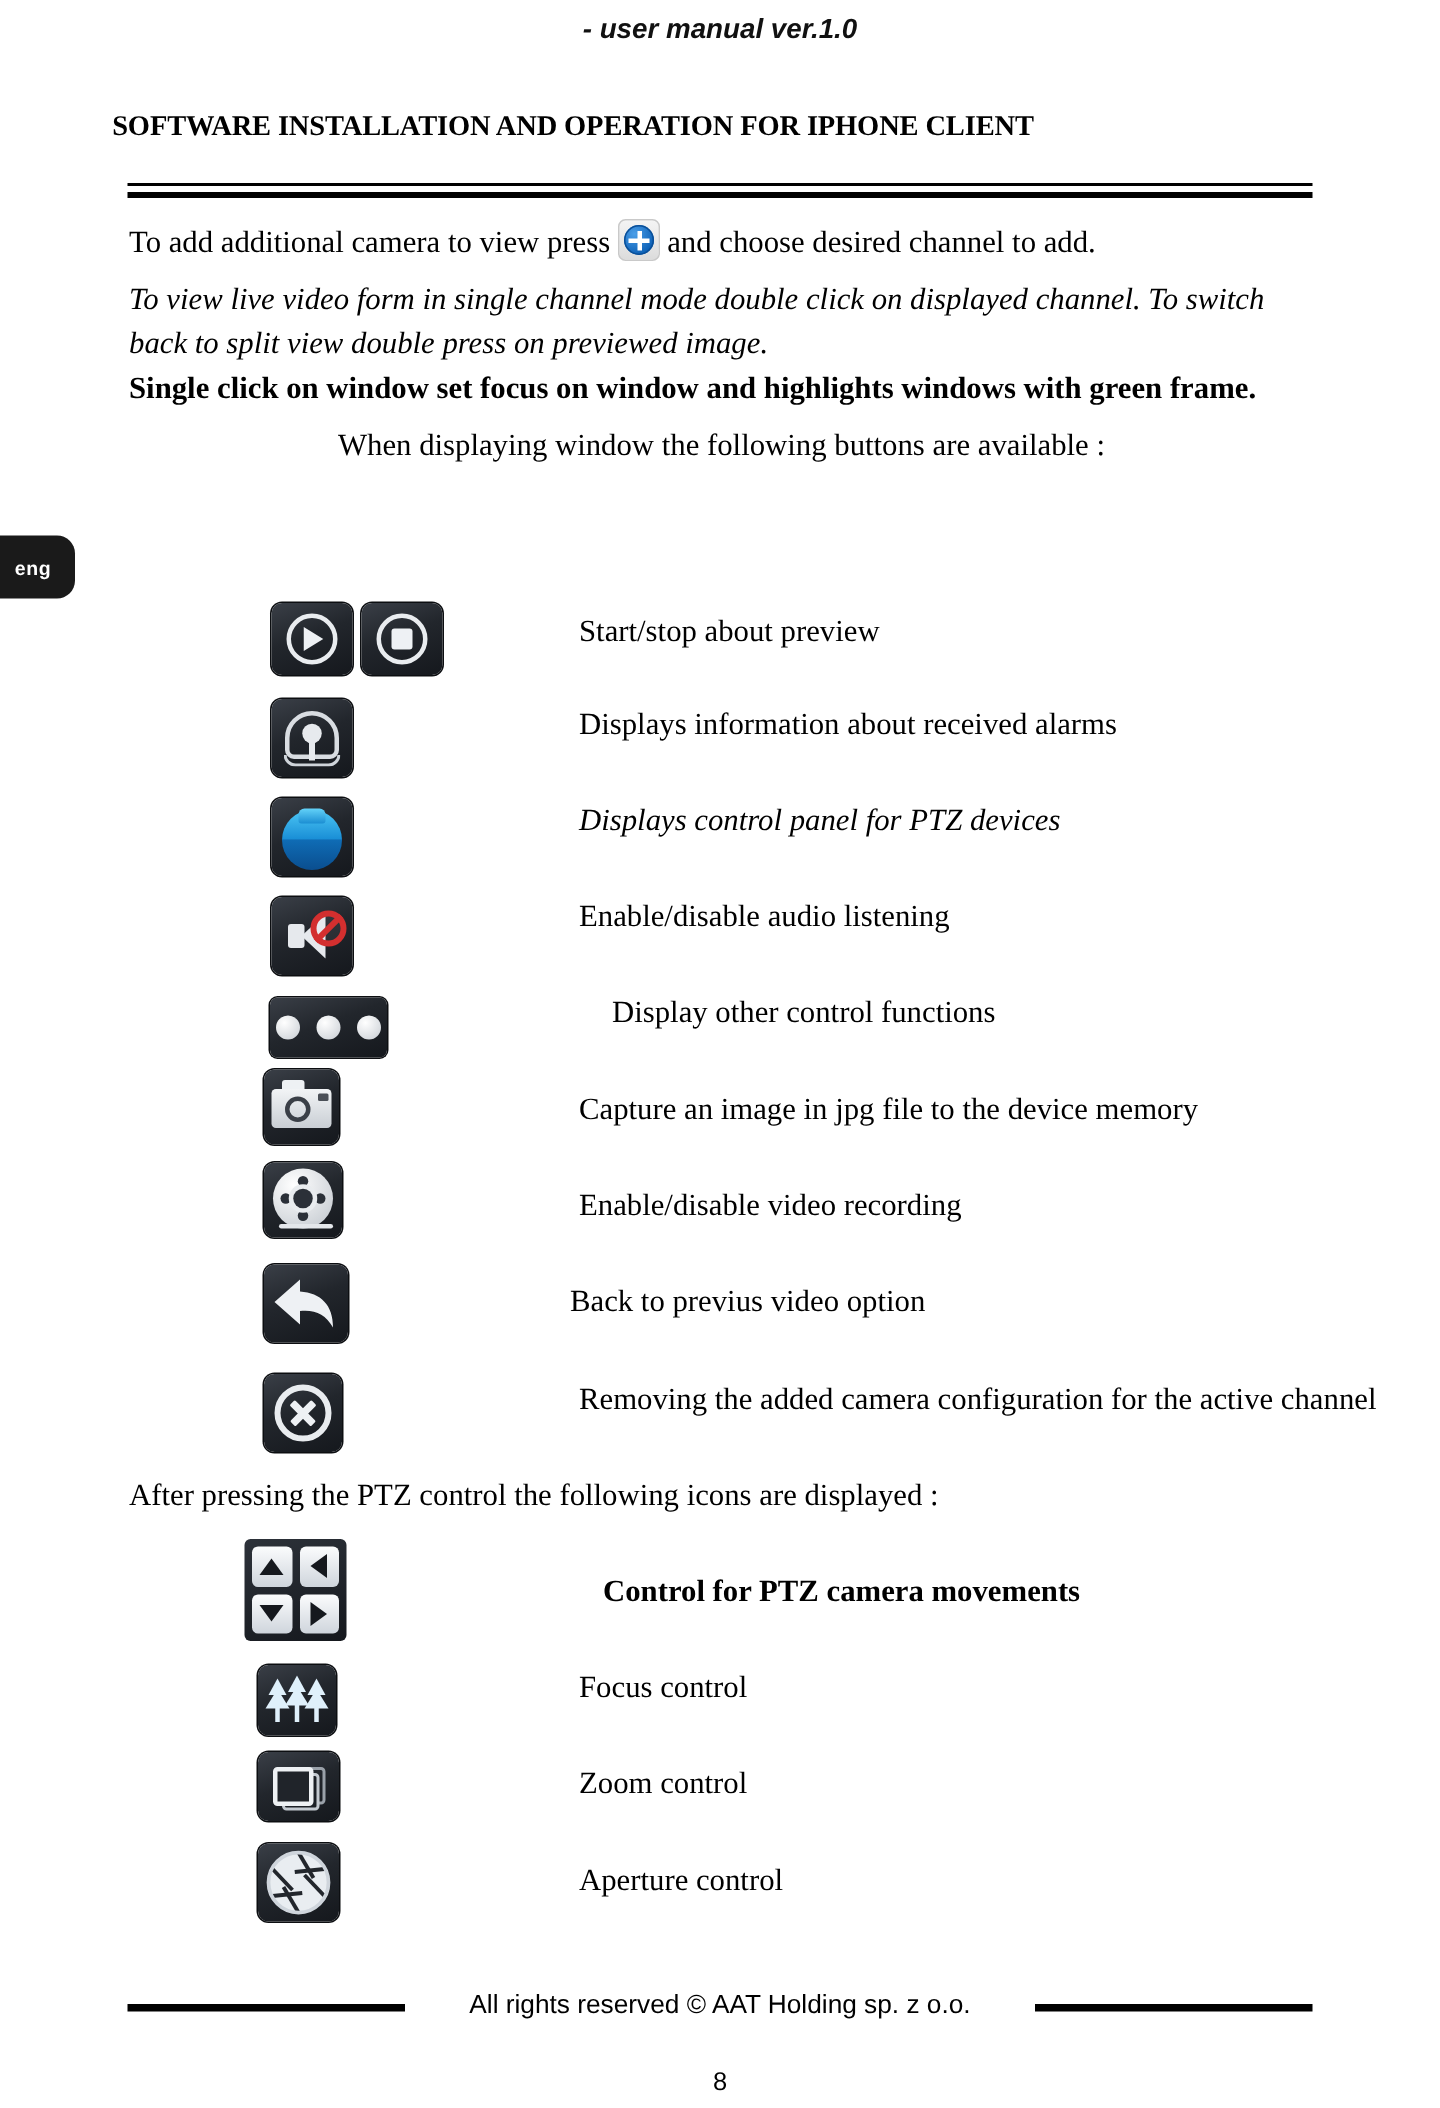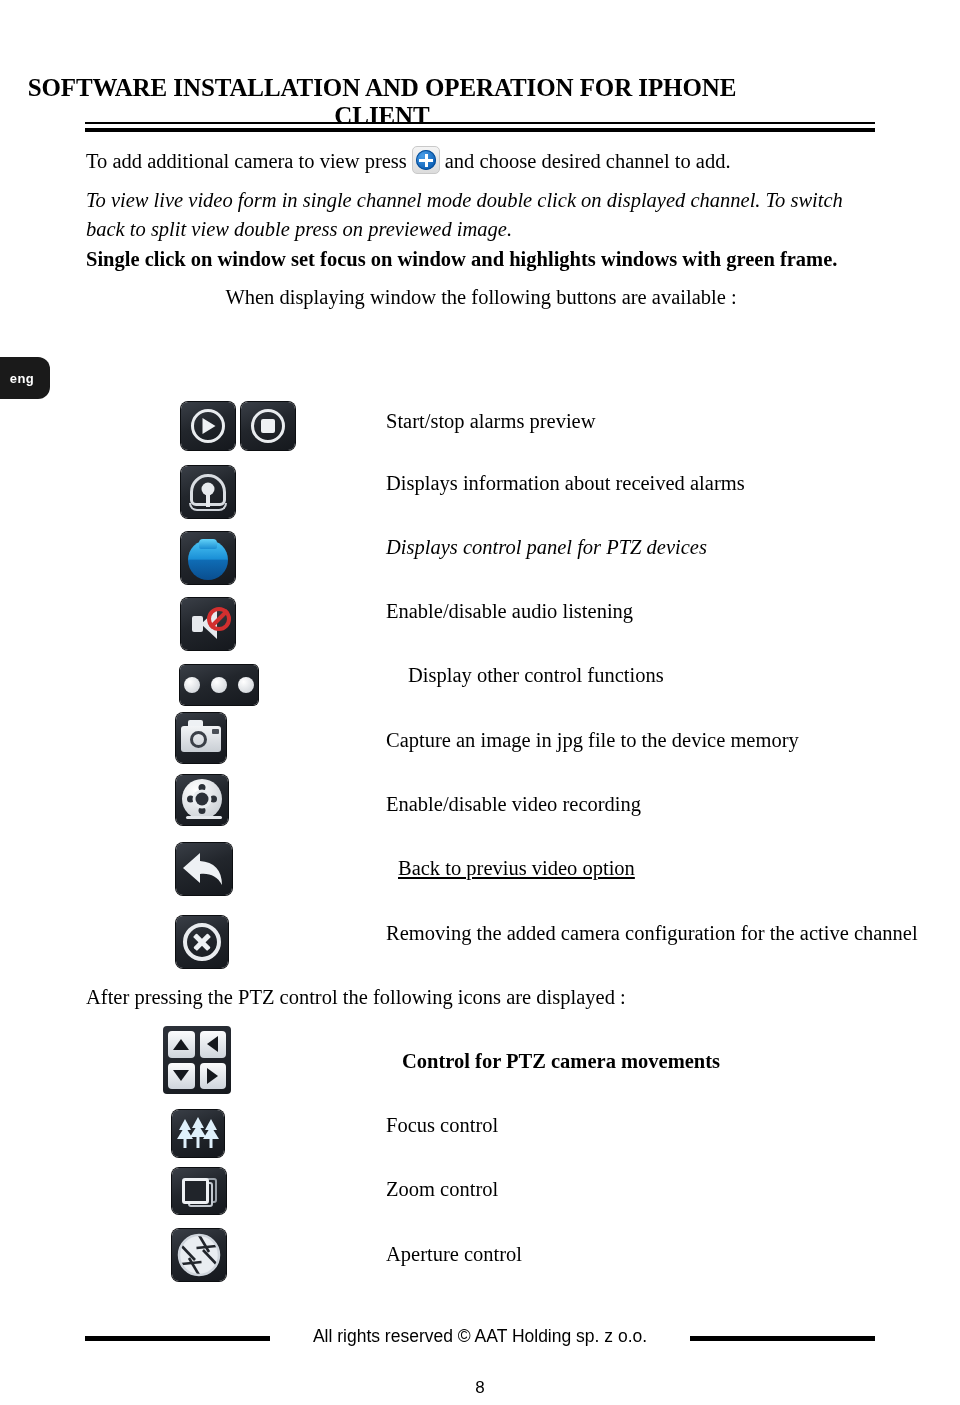--- a/index.html
+++ b/index.html
@@ -33,21 +33,21 @@
   .doc-header .line2 { display: block; }
 
   .doc-title {
     position: absolute;
     top: 74px;
     left: 0;
     width: 764px;
     text-align: center;
     font-family: "Liberation Serif", serif;
     font-weight: bold;
-    font-size: 25px;
+    font-size: 19px;
     letter-spacing: -0.1px;
   }
 
   .rule-thin {
     position: absolute;
     left: 85px;
     width: 790px;
     height: 2px;
     background: #000;
     top: 122px;
@@ -429,20 +429,21 @@
     left: 0; width: 960px;
     text-align: center;
     font-family: "Liberation Sans", sans-serif;
     font-size: 17px;
   }
 </style>
 </head>
 <body>
 
 <div class="doc-header">
+  <span class="line2">- user manual ver.1.0</span>
 </div>
 
 <div class="doc-title">SOFTWARE INSTALLATION AND OPERATION FOR IPHONE CLIENT</div>
 
 <div class="rule-thin"></div>
 <div class="rule-thick"></div>
 
 <div class="para p1">
   <span>To add additional camera to view press</span><span class="inline-plus"><span class="pv"></span><span class="ph"></span></span><span>and choose desired channel to add.</span>
 </div>
@@ -455,21 +456,21 @@
 
 <div class="row">
   <div class="btn" style="left:181px; top:402px; width:54px; height:48px;">
     <div class="ringbtn-inner"></div>
       <div class="tri"></div>
   </div>
   <div class="btn" style="left:241px; top:402px; width:54px; height:48px;">
     <div class="ringbtn-inner"></div>
       <div class="sq"></div>
   </div>
-  <div class="label" style="left:386px; top:408px;">Start/stop alarms preview</div>
+  <div class="label" style="left:386px; top:408px;">Start/stop about preview</div>
 </div>
 
 <div class="row">
   <div class="btn" style="left:181px; top:466px; width:54px; height:52px;">
     <div class="bell-outer"></div>
       <div class="bell-dot"></div>
       <div class="bell-stem"></div>
       <div class="bell-base"></div>
   </div>
   <div class="label" style="left:386px; top:470px;">Displays information about received alarms</div>
@@ -527,21 +528,21 @@
   </div>
   <div class="label" style="left:386px; top:791px;">Enable/disable video recording</div>
 </div>
 
 <div class="row">
   <div class="btn" style="left:176px; top:843px; width:56px; height:52px;">
     <svg class="back-arrow" viewBox="0 0 56 52" xmlns="http://www.w3.org/2000/svg" aria-hidden="true">
       <path d="M24 10 L7 25 L24 40 L24 31 C34 30 41 33 46 42 C46 27 38 19 24 18 Z" fill="#eef1f4"></path>
     </svg>
   </div>
-  <div class="label" style="left:398px; top:855px;text-decoration:underline;">Back to previus video option</div>
+  <div class="label" style="left:380px; top:855px;">Back to previus video option</div>
 </div>
 
 <div class="row">
   <div class="btn" style="left:176px; top:916px; width:52px; height:52px;">
     <div class="cx-ring"></div>
       <div class="cx-a"></div>
       <div class="cx-b"></div>
   </div>
   <div class="label" style="left:386px; top:920px;">Removing the added camera configuration for the active channel</div>
 </div>

